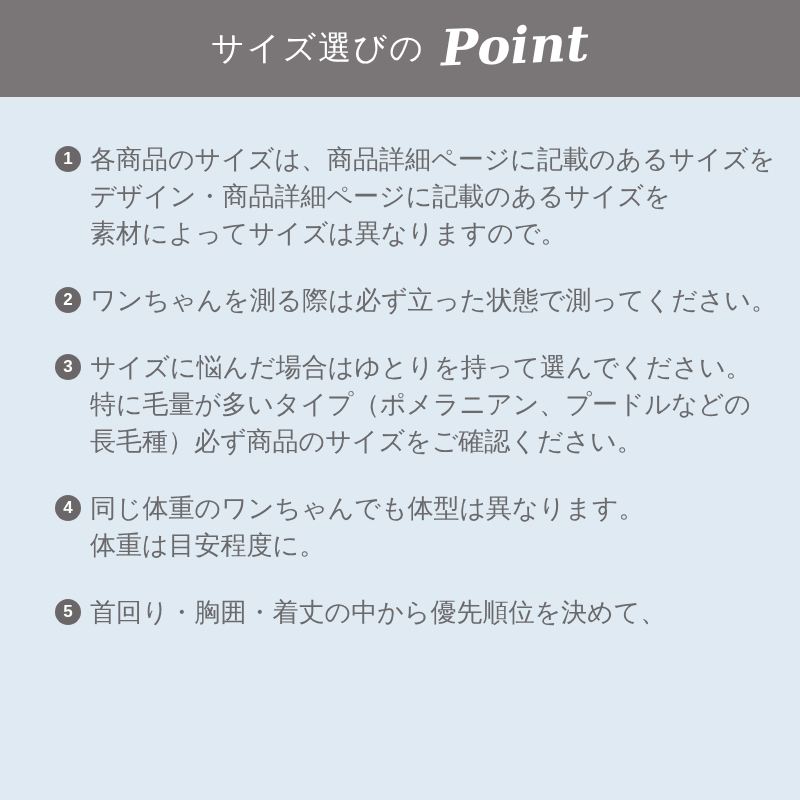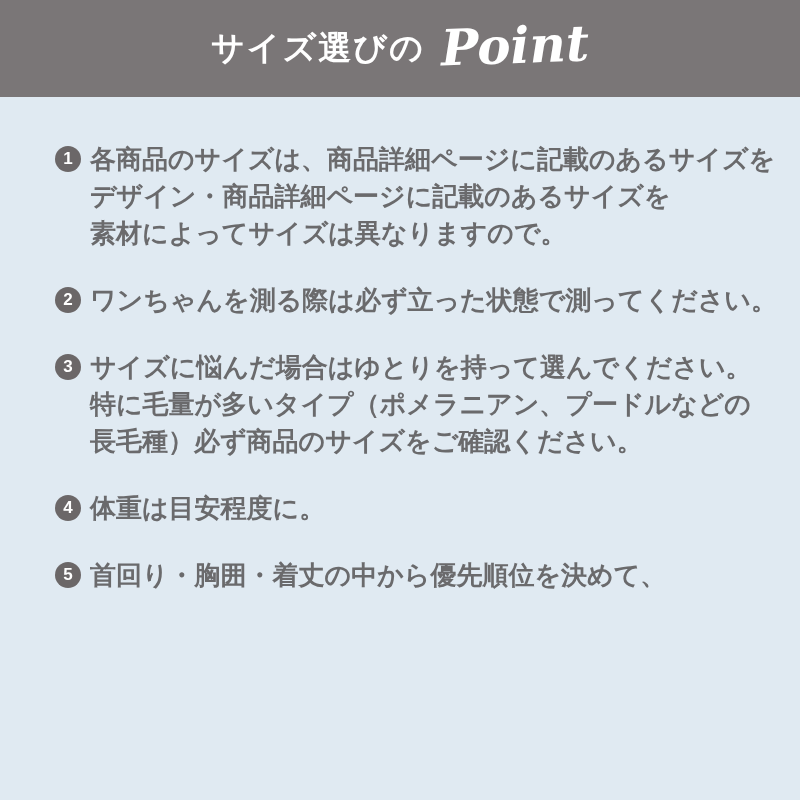--- a/index.html
+++ b/index.html
@@ -29,21 +29,21 @@
     background: var(--header-bg);
     display: flex;
     align-items: center;
     justify-content: center;
     gap: 16px;
   }
   .title-jp {
     color: var(--header-text);
     font-size: 33px;
     letter-spacing: 2px;
-    font-weight: 700;
+    font-weight: 400;
   }
   .title-script {
     color: var(--header-text);
     font-family: "DejaVu Serif", serif;
     font-style: italic;
     font-weight: bold;
     font-size: 50px;
     line-height: 1;
     transform: rotate(-2deg);
     padding-bottom: 6px;
@@ -69,21 +69,20 @@
     align-items: center;
     justify-content: center;
     margin-top: 5px;
     margin-right: 9px;
   }
   .lines {
     color: var(--text);
     font-size: 26px;
     line-height: 37px;
     letter-spacing: 0px;
-    font-weight: bold;
   }
   .line { white-space: nowrap; }
 </style>
 </head>
 <body>
 
 <div class="page">
 
   <div class="header">
     <span class="title-jp">サイズ選びの</span>
@@ -113,20 +112,21 @@
       <div class="lines">
         <div class="line">サイズに悩んだ場合はゆとりを持って選んでください。</div>
         <div class="line">特に毛量が多いタイプ（ポメラニアン、プードルなどの</div>
         <div class="line">長毛種）必ず商品のサイズをご確認ください。</div>
       </div>
     </div>
 
     <div class="point">
       <div class="badge">4</div>
       <div class="lines">
+        <div class="line">同じ体重のワンちゃんでも体型は異なります。</div>
         <div class="line">体重は目安程度に。</div>
       </div>
     </div>
 
     <div class="point">
       <div class="badge">5</div>
       <div class="lines">
         <div class="line">首回り・胸囲・着丈の中から優先順位を決めて、</div>
       </div>
     </div>

